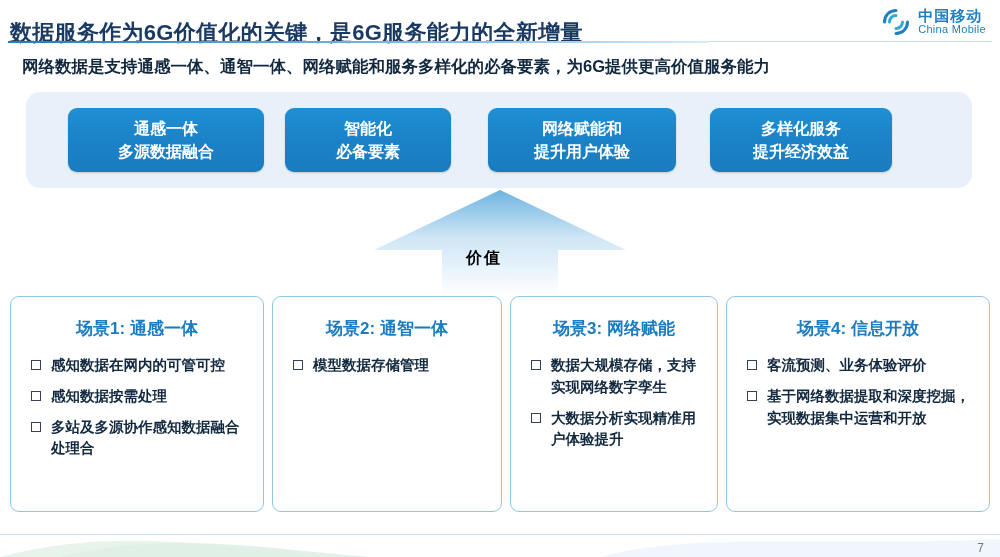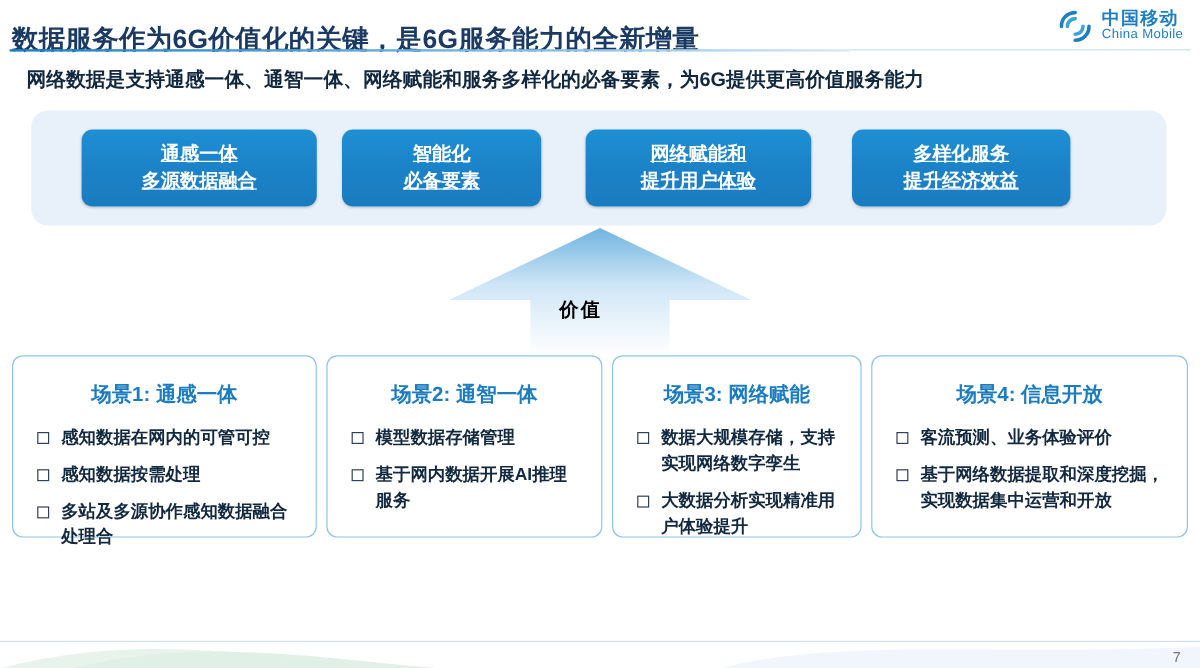--- a/index.html
+++ b/index.html
@@ -105,21 +105,20 @@
     background: linear-gradient(to bottom, #1f8fd4 0%, #1b81c6 55%, #1a7cc0 100%);
     color: #ffffff;
     display: flex;
     flex-direction: column;
     align-items: center;
     justify-content: center;
     font-size: 16px;
     font-weight: bold;
     line-height: 1.45;
     box-shadow: 0 1px 2px rgba(0,0,0,0.18);
-    text-decoration: underline;
   }
   .pill span { display: block; }
   .pill-1 { left: 68px;  width: 196px; }
   .pill-2 { left: 285px; width: 166px; }
   .pill-3 { left: 488px; width: 188px; }
   .pill-4 { left: 710px; width: 182px; }
 
   
   .arrow-wrap {
     position: absolute;
@@ -135,21 +134,21 @@
     font-size: 16px;
     font-weight: bold;
     color: #000000;
     letter-spacing: 2px;
   }
 
   
   .card {
     position: absolute;
     top: 296px;
-    height: 152px;
+    height: 216px;
     background: #ffffff;
     border: 1px solid #8ec6e6;
     border-radius: 9px;
     box-sizing: border-box;
   }
   .card-1 { left: 10px;  width: 254px; }
   .card-2 { left: 272px; width: 230px; }
   .card-3 { left: 510px; width: 208px; }
   .card-4 { left: 726px; width: 264px; }
 
@@ -283,21 +282,20 @@
     <li>感知数据在网内的可管可控</li>
     <li>感知数据按需处理</li>
     <li>多站及多源协作感知数据融合处理合</li>
   </ul>
 </div>
 
 <div class="card card-2">
   <div class="card-title">场景2: 通智一体</div>
   <ul class="card-list">
     <li>模型数据存储管理</li>
-    <li>基于网内数据开展AI推理服务</li>
   </ul>
 </div>
 
 <div class="card card-3">
   <div class="card-title">场景3: 网络赋能</div>
   <ul class="card-list">
     <li>数据大规模存储，支持实现网络数字孪生</li>
     <li>大数据分析实现精准用户体验提升</li>
   </ul>
 </div>

